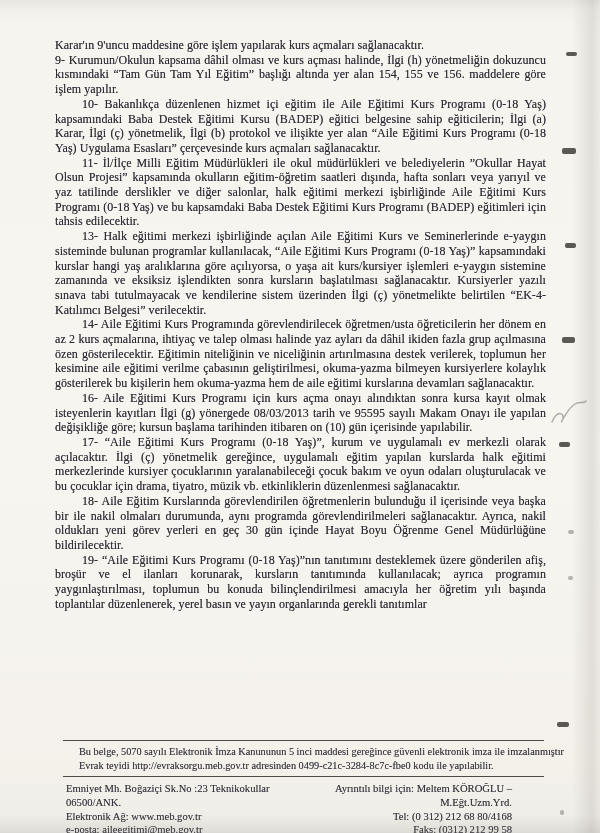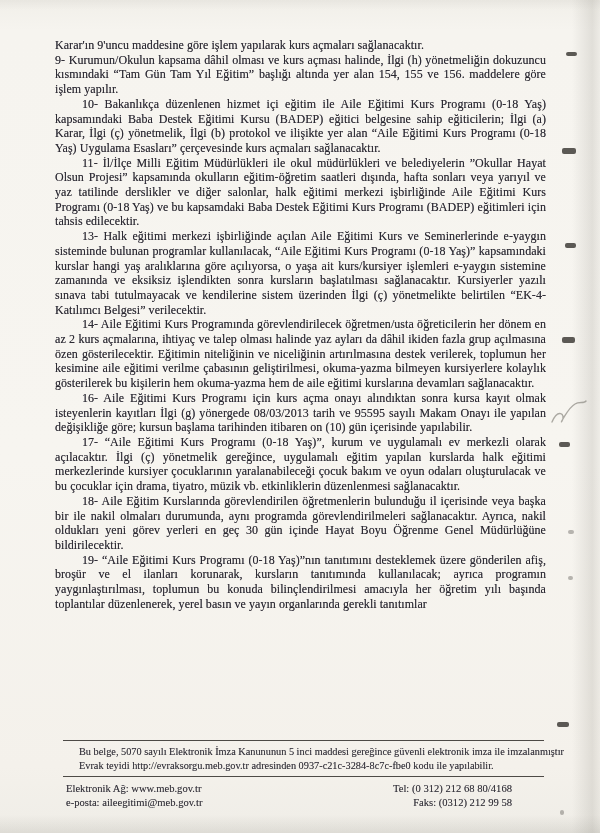--- a/index.html
+++ b/index.html
@@ -81,26 +81,30 @@
     <p class="para ind">16- Aile Eğitimi Kurs Programı için kurs açma onayı alındıktan sonra kursa kayıt olmak isteyenlerin kayıtları İlgi (g) yönergede 08/03/2013 tarih ve 95595 sayılı Makam Onayı ile yapılan değişikliğe göre; kursun başlama tarihinden itibaren on (10) gün içerisinde yapılabilir.</p>
     <p class="para ind">17- “Aile Eğitimi Kurs Programı (0-18 Yaş)”, kurum ve uygulamalı ev merkezli olarak açılacaktır. İlgi (ç) yönetmelik gereğince, uygulamalı eğitim yapılan kurslarda halk eğitimi merkezlerinde kursiyer çocuklarının yaralanabileceği çocuk bakım ve oyun odaları oluşturulacak ve bu çocuklar için drama, tiyatro, müzik vb. etkinliklerin düzenlenmesi sağlanacaktır.</p>
     <p class="para ind">18- Aile Eğitim Kurslarında görevlendirilen öğretmenlerin bulunduğu il içerisinde veya başka bir ile nakil olmaları durumunda, aynı programda görevlendirilmeleri sağlanacaktır. Ayrıca, nakil oldukları yeni görev yerleri en geç 30 gün içinde Hayat Boyu Öğrenme Genel Müdürlüğüne bildirilecektir.</p>
     <p class="para ind">19- “Aile Eğitimi Kurs Programı (0-18 Yaş)”nın tanıtımını desteklemek üzere gönderilen afiş, broşür ve el ilanları korunarak, kursların tanıtımında kullanılacak; ayrıca programın yaygınlaştırılması, toplumun bu konuda bilinçlendirilmesi amacıyla her öğretim yılı başında toplantılar düzenlenerek, yerel basın ve yayın organlarında gerekli tanıtımlar</p>
   </div>
 
   <div class="rule rule-1"></div>
 
   <div class="esign">
     <div>Bu belge, 5070 sayılı Elektronik İmza Kanununun 5 inci maddesi gereğince güvenli elektronik imza ile imzalanmıştır</div>
-    <div>Evrak teyidi http://evraksorgu.meb.gov.tr adresinden 0937-c21c-3284-8c7c-fbe0 kodu ile yapılabilir.</div>
+    <div>Evrak teyidi http://evraksorgu.meb.gov.tr adresinden 0499-c21c-3284-8c7c-fbe0 kodu ile yapılabilir.</div>
   </div>
 
   <div class="rule rule-2"></div>
 
   <div class="contact">
+    <div class="row">
+      <span>Emniyet Mh. Boğaziçi Sk.No :23 Teknikokullar 06500/ANK.</span>
+      <span class="right">Ayrıntılı bilgi için: Meltem KÖROĞLU –M.Eğt.Uzm.Yrd.</span>
+    </div>
     <div class="row">
       <span>Elektronik Ağ: www.meb.gov.tr</span>
       <span class="right">Tel: (0 312) 212 68 80/4168</span>
     </div>
     <div class="row">
       <span>e-posta: aileegitimi@meb.gov.tr</span>
       <span class="right">Faks: (0312) 212 99 58</span>
     </div>
   </div>
 

